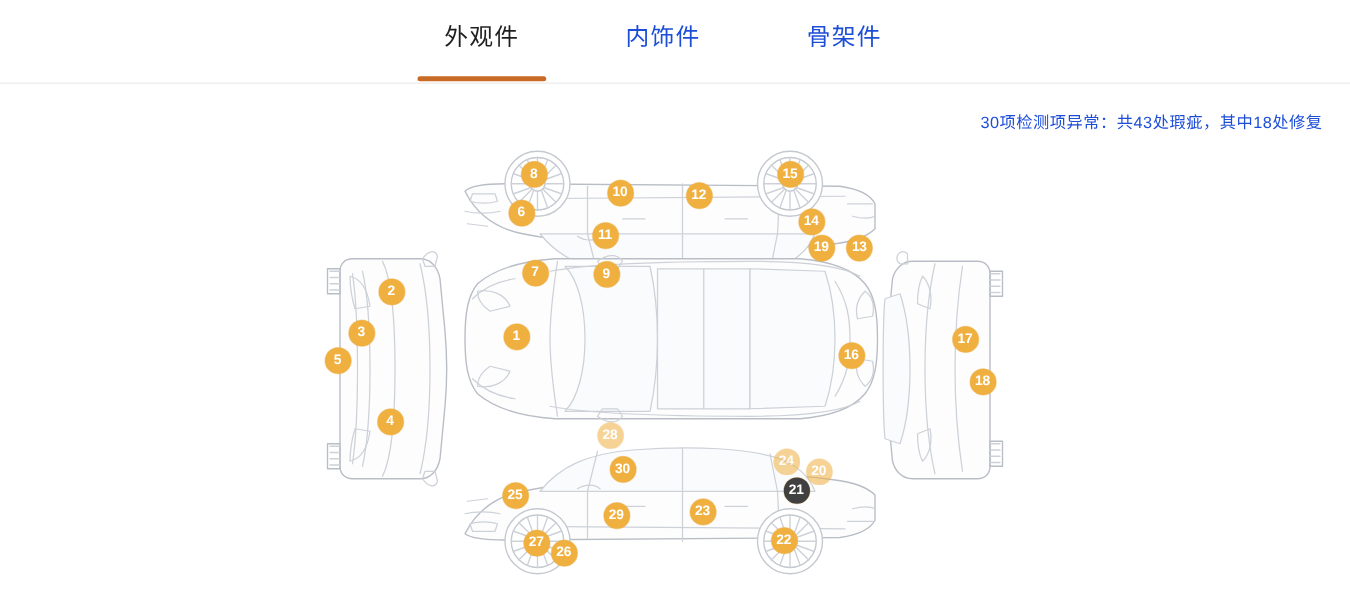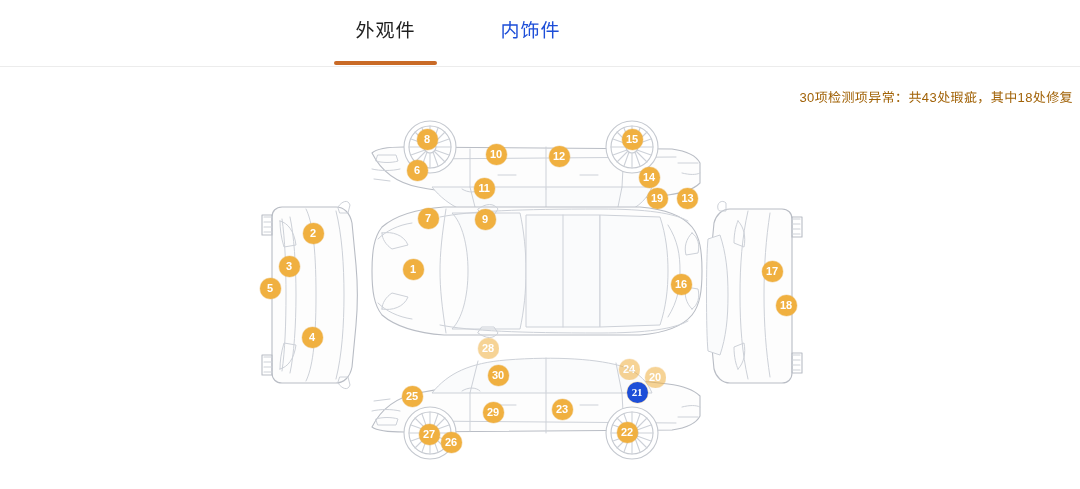--- a/index.html
+++ b/index.html
@@ -73,24 +73,24 @@
     height: 4px;
     border-radius: 2px;
     background: #c96a26;
     display: none;
   }
   .tab.active .tab-underline { display: block; }
 
   
   .status-line {
     position: absolute;
-    right: 7px;
+    right: 22px;
     top: 87px;
     font-size: 13px;
-    color: #a16207;
+    color: #1d4ed8;
     letter-spacing: 0.4px;
     white-space: nowrap;
   }
 
   
   .diagram {
     position: absolute;
     left: 0;
     top: 105px;
     width: 1080px;
@@ -171,20 +171,24 @@
     <div class="tab active">
       <span class="tab-label">外观件</span>
       <span class="tab-underline" style="background: rgb(201, 106, 38);"></span>
     </div>
 
     <div class="tab">
       <span class="tab-label">内饰件</span>
 
     </div>
 
+    <div class="tab">
+      <span class="tab-label">骨架件</span>
+
+    </div>
 
   </div>
   <div class="tabbar-divider"></div>
 </div>
 
 <div class="status-line">30项检测项异常：共43处瑕疵，其中18处修复</div>
 
 <div class="diagram">
   <svg viewBox="0 0 1080 384" xmlns="http://www.w3.org/2000/svg">
 
@@ -481,20 +485,20 @@
       <div class="badge" style="left: 485px; top: 114px; background: rgb(240, 176, 64);">9</div>
       <div class="badge" style="left: 413px; top: 164px; background: rgb(240, 176, 64);">1</div>
       <div class="badge" style="left: 681px; top: 179px; background: rgb(240, 176, 64);">16</div>
       <div class="badge faded" style="left: 488px; top: 243px; background: rgb(240, 176, 64);">28</div>
       <div class="badge" style="left: 772px; top: 166px; background: rgb(240, 176, 64);">17</div>
       <div class="badge" style="left: 786px; top: 200px; background: rgb(240, 176, 64);">18</div>
       <div class="badge" style="left: 498px; top: 270px; background: rgb(240, 176, 64);">30</div>
       <div class="badge faded" style="left: 629px; top: 264px; background: rgb(240, 176, 64);">24</div>
       <div class="badge faded" style="left: 655px; top: 272px; background: rgb(240, 176, 64);">20</div>
       <div class="badge" style="left: 412px; top: 291px; background: rgb(240, 176, 64);">25</div>
-      <div class="badge" style="left: 637px; top: 287px; background: #1d4ed8; font-family: Liberation Serif, serif;">21</div>
+      <div class="badge" style="left: 637px; top: 287px; background: #404040;">21</div>
       <div class="badge" style="left: 493px; top: 307px; background: rgb(240, 176, 64);">29</div>
       <div class="badge" style="left: 562px; top: 304px; background: rgb(240, 176, 64);">23</div>
       <div class="badge" style="left: 429px; top: 329px; background: rgb(240, 176, 64);">27</div>
       <div class="badge" style="left: 627px; top: 327px; background: rgb(240, 176, 64);">22</div>
       <div class="badge" style="left: 451px; top: 337px; background: rgb(240, 176, 64);">26</div>
     </div>
 </div>
 
 </body></html>

